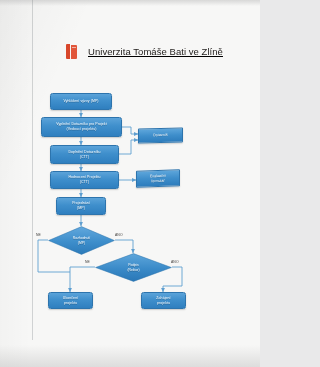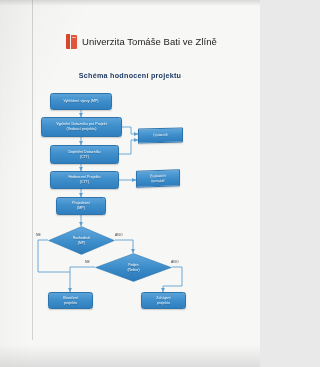--- a/index.html
+++ b/index.html
@@ -27,22 +27,22 @@
     position:absolute;left:0;top:0;width:260px;height:6px;
     background:linear-gradient(to bottom, rgba(190,190,190,0.55), rgba(255,255,255,0));
   }
   #bottom-edge{
     position:absolute;left:0;bottom:0;width:260px;height:22px;
     background:linear-gradient(to top, rgba(195,195,195,0.5), rgba(255,255,255,0));
   }
 
   
   #header{
-    position:absolute;left:66px;top:34px;
-    display:flex;align-items:center;gap:5px;
+    position:absolute;left:66px;top:44px;
+    display:flex;align-items:center;gap:11px;text-decoration:underline;
   }
   #logo{
     position:relative;width:11px;height:15px;flex:none;
   }
   #logo .book-left{
     position:absolute;left:0;top:0;width:4px;height:15px;
     background:#d8472b;border-radius:1px 0 0 1px;
   }
   #logo .book-right{
     position:absolute;left:4.5px;top:0.5px;width:6.5px;height:14px;
@@ -122,21 +122,20 @@
 
   <div id="header">
     <div id="logo">
       <div class="book-left"></div>
       <div class="book-right"></div>
       <div class="book-line"></div>
     </div>
     <div id="uni-title">Univerzita Tomáše Bati ve Zlíně</div>
   </div>
 
-  <div id="doc-title">Schéma hodnocení projektu</div>
 
   <div id="flow">
 
     <svg width="260" height="367">
       <defs>
         <marker id="ar" markerWidth="5" markerHeight="5" refX="4.2" refY="2" orient="auto" markerUnits="userSpaceOnUse">
           <path d="M0,0 L4.4,2 L0,4 z" fill="#5f9fd0"></path>
         </marker>
       </defs>
       <g stroke="#5f9fd0" stroke-width="0.9" fill="none" marker-end="url(#ar)">

